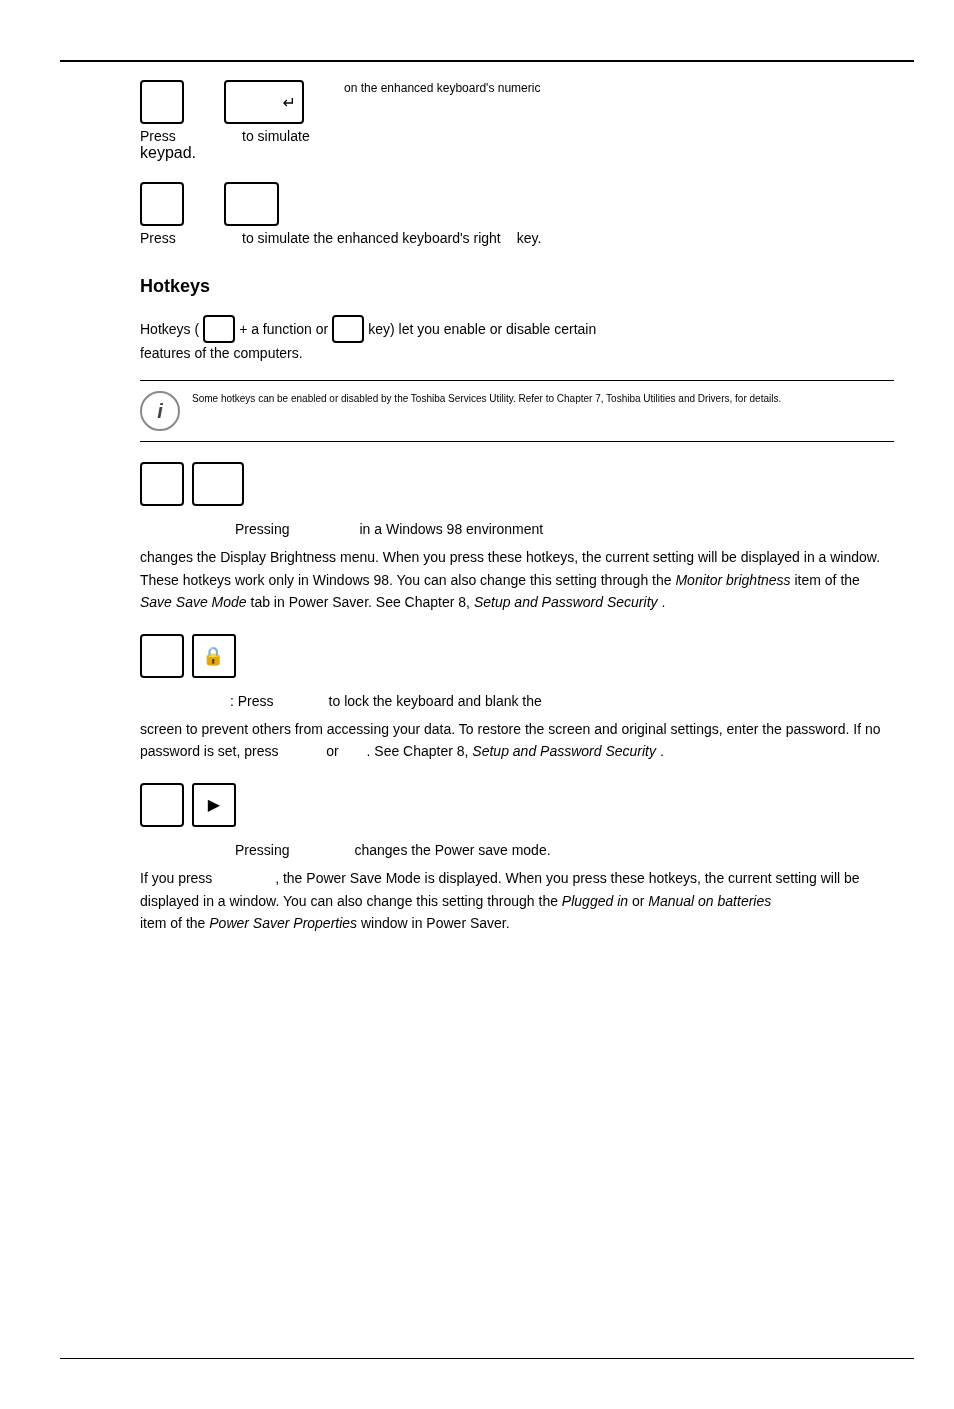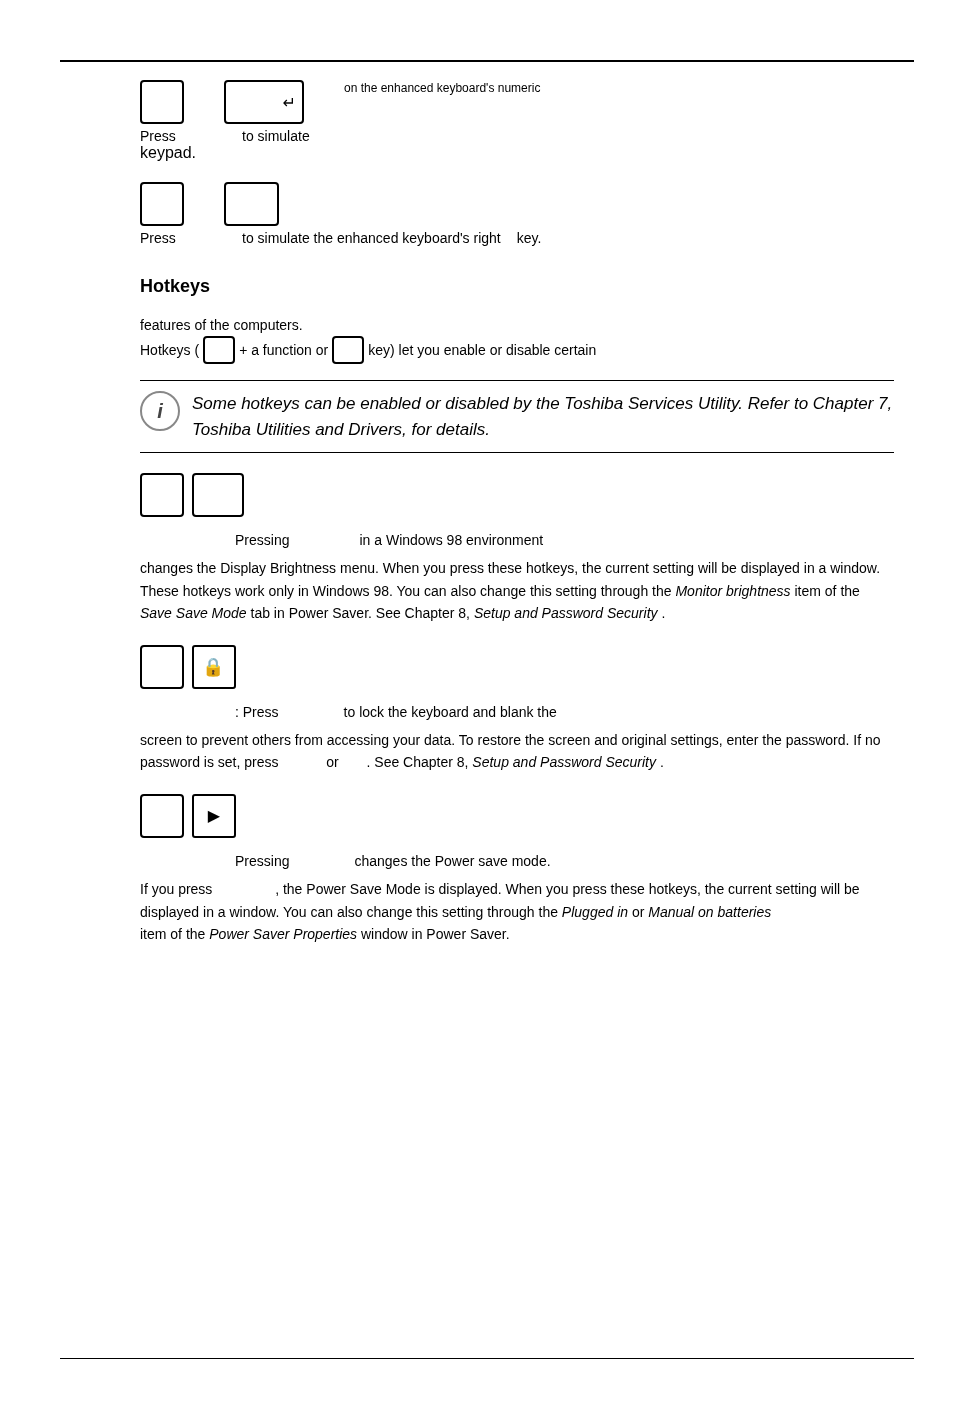--- a/index.html
+++ b/index.html
@@ -122,22 +122,21 @@
       display: flex;
       align-items: center;
       justify-content: center;
       font-size: 20px;
       font-weight: bold;
       color: #444;
       font-style: italic;
     }
 
     .info-text {
-      font-style: italic;
-      font-size: 17px;
+      font-size: 10px;
       line-height: 1.5;
     }
 
     
     .section-pressing {
       margin-bottom: 20px;
     }
 
     .body-text {
       font-size: 14px;
@@ -234,28 +233,28 @@
         <span style="display:inline-block; width:50px;"></span>
         <span>to simulate the enhanced keyboard's right</span>
         <span style="display:inline-block; width:4px;"></span>
         <span>key.</span>
       </div>
     </div>
 
     <div class="hotkeys-heading">Hotkeys</div>
 
     <div class="hotkeys-desc">
-      <div>features of the computers.</div>
       <div style="display:flex; align-items:center; gap:4px; flex-wrap:wrap; line-height:1.6;">
         <span>Hotkeys (</span>
         <span class="key-icon key-small" style="width:32px; height:28px; display:inline-block;"></span>
         <span>+ a function or</span>
         <span class="key-icon key-small" style="width:32px; height:28px; display:inline-block;"></span>
         <span>key) let you enable or disable certain</span>
       </div>
+      <div>features of the computers.</div>
     </div>
 
     <div class="info-box">
       <div class="info-icon">i</div>
       <div class="info-text">Some hotkeys can be enabled or disabled by the Toshiba Services Utility. Refer to Chapter 7, Toshiba Utilities and Drivers, for details.</div>
     </div>
 
     <div class="section-pressing">
       <div style="display:flex; align-items:center; gap:8px; margin-bottom:12px;">
         <div class="key-icon key-small"></div>
@@ -278,21 +277,21 @@
       </div>
     </div>
 
     <div class="section-pressing">
       <div style="display:flex; align-items:center; gap:8px; margin-bottom:12px;">
         <div class="key-icon key-small"></div>
         <div class="key-icon-lock">
           <span class="lock-symbol">🔒</span>
         </div>
       </div>
-      <div style="display:flex; align-items:baseline; gap:5px; flex-wrap:wrap; margin-bottom:6px; line-height:1.6;">
+      <div style="display:flex; align-items:baseline; flex-wrap:wrap; margin-bottom:6px; line-height:1.6;">
         <span style="display:inline-block; width:90px;"></span>
         <span>: Press</span>
         <span style="display:inline-block; width:55px;"></span>
         <span>to lock the keyboard and blank the</span>
       </div>
       <div class="body-text">
         <span>screen to prevent others from accessing your data. To restore the screen and original settings, enter the password. If no password is set, press</span>
         <span style="display:inline-block; width:40px;"></span>
         <span>or</span>
         <span style="display:inline-block; width:20px;"></span>

